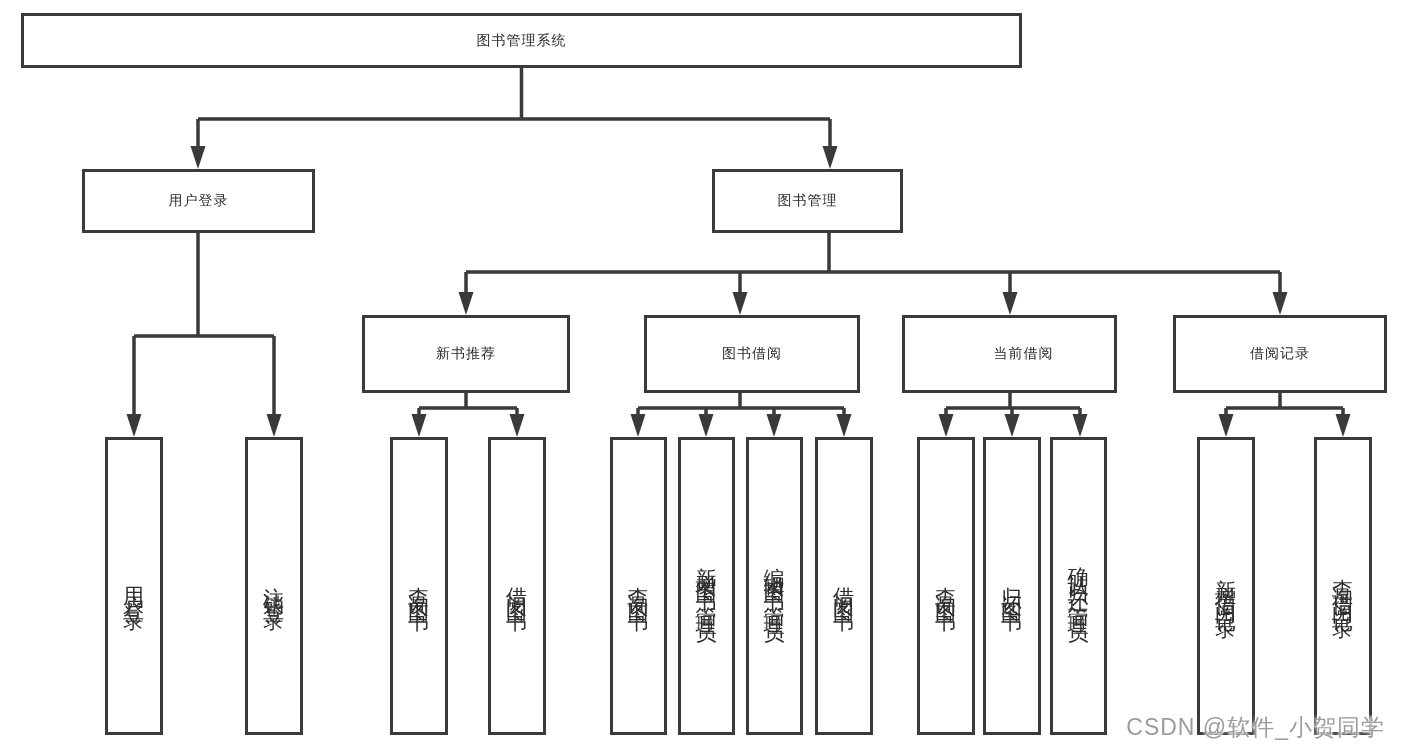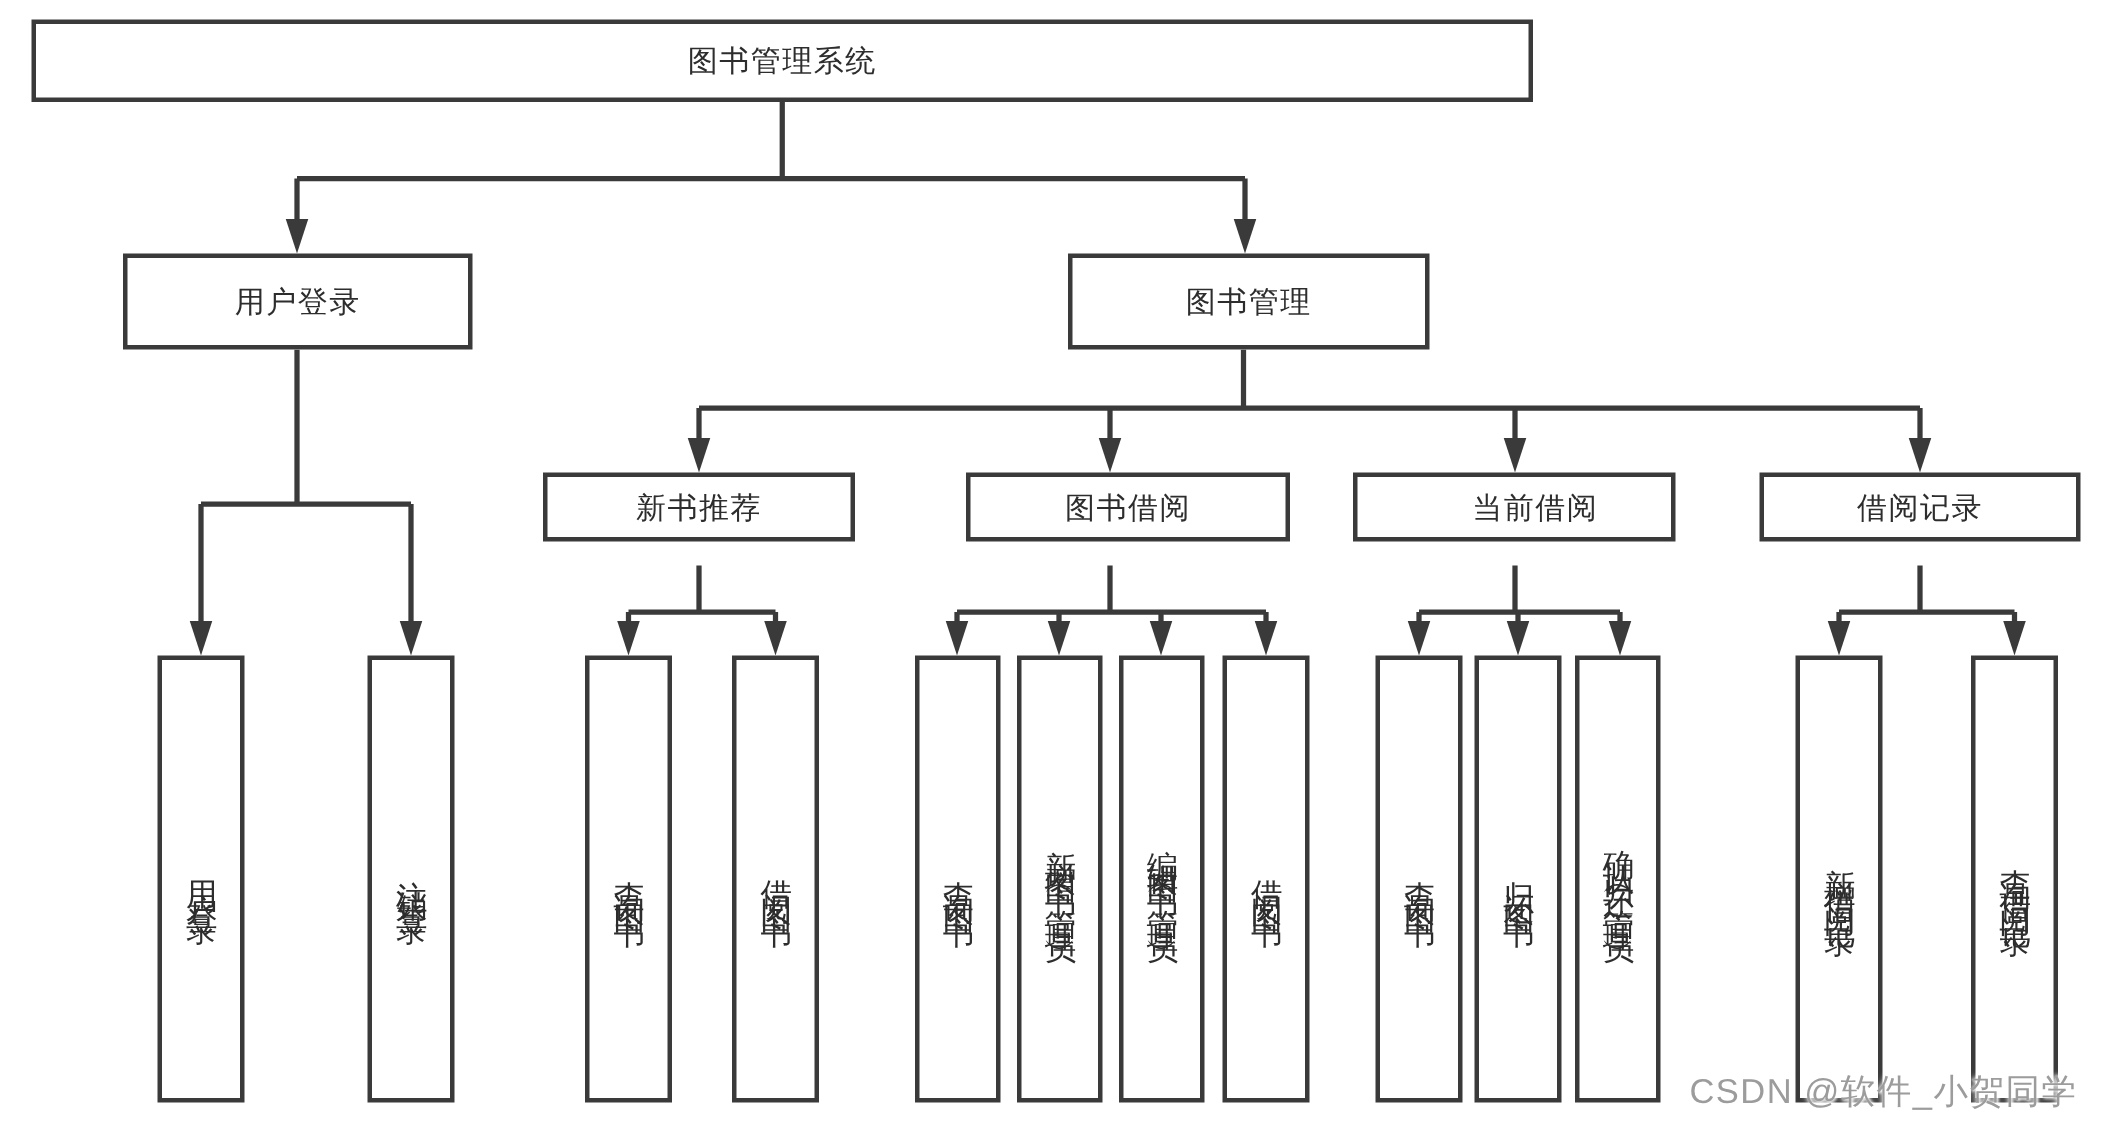--- a/index.html
+++ b/index.html
@@ -21,35 +21,35 @@
     position: absolute;
     background: #ffffff;
     border: 3px solid #3a3a3a;
     color: #2d2d2d;
     display: flex;
     align-items: center;
     justify-content: center;
     z-index: 2;
     text-align: center;
   }
-  .h-box { font-size: 20px; letter-spacing: 1px; }
+  .h-box { font-size: 14px; letter-spacing: 1px; }
   .v-box {
     writing-mode: vertical-rl;
     text-orientation: mixed;
     font-size: 21px;
     letter-spacing: 8px;
     line-height: 1;
   }
   
   .n-root   { left: 21px;  top: 13px;  width: 1001px; height: 55px; }
   
   .n-login  { left: 82px;  top: 169px; width: 233px; height: 64px; }
-  .n-mgmt   { left: 712px; top: 169px; width: 241px; height: 64px; }
+  .n-mgmt   { left: 712px; top: 169px; width: 191px; height: 64px; }
   
-  .lv3      { top: 315px; height: 46px; }
+  .lv3      { top: 315px; height: 78px; }
   .n-newrec { left: 362px;  width: 208px; }
   .n-borrow { left: 632px;  width: 216px; margin-left: 12px; }
   .n-current{ left: 902px;  width: 215px; padding-left: 28px; }
   .n-record { left: 1173px; width: 214px; }
   
   .leaf     { top: 437px; height: 298px; width: 58px; }
   .n-l-login   { left: 105px; }
   .n-l-logout  { left: 245px; }
   .n-l-nb1     { left: 390px; }
   .n-l-nb2     { left: 488px; }

